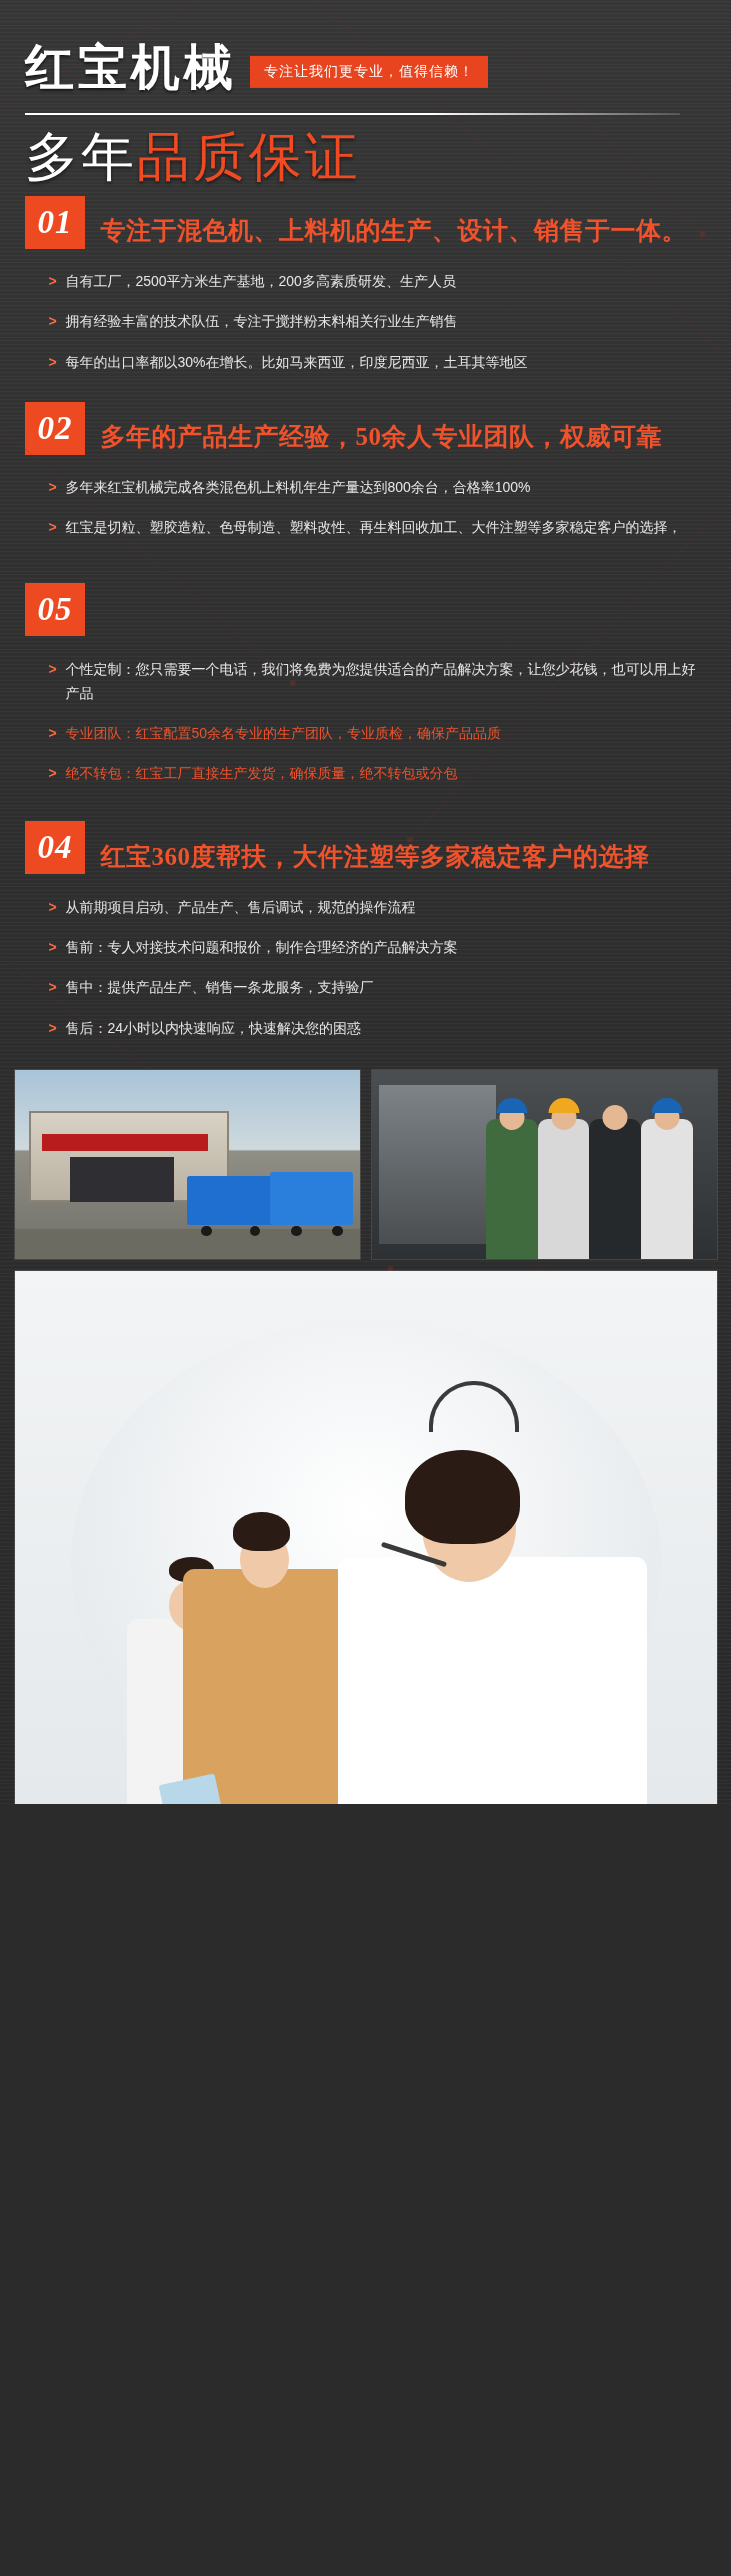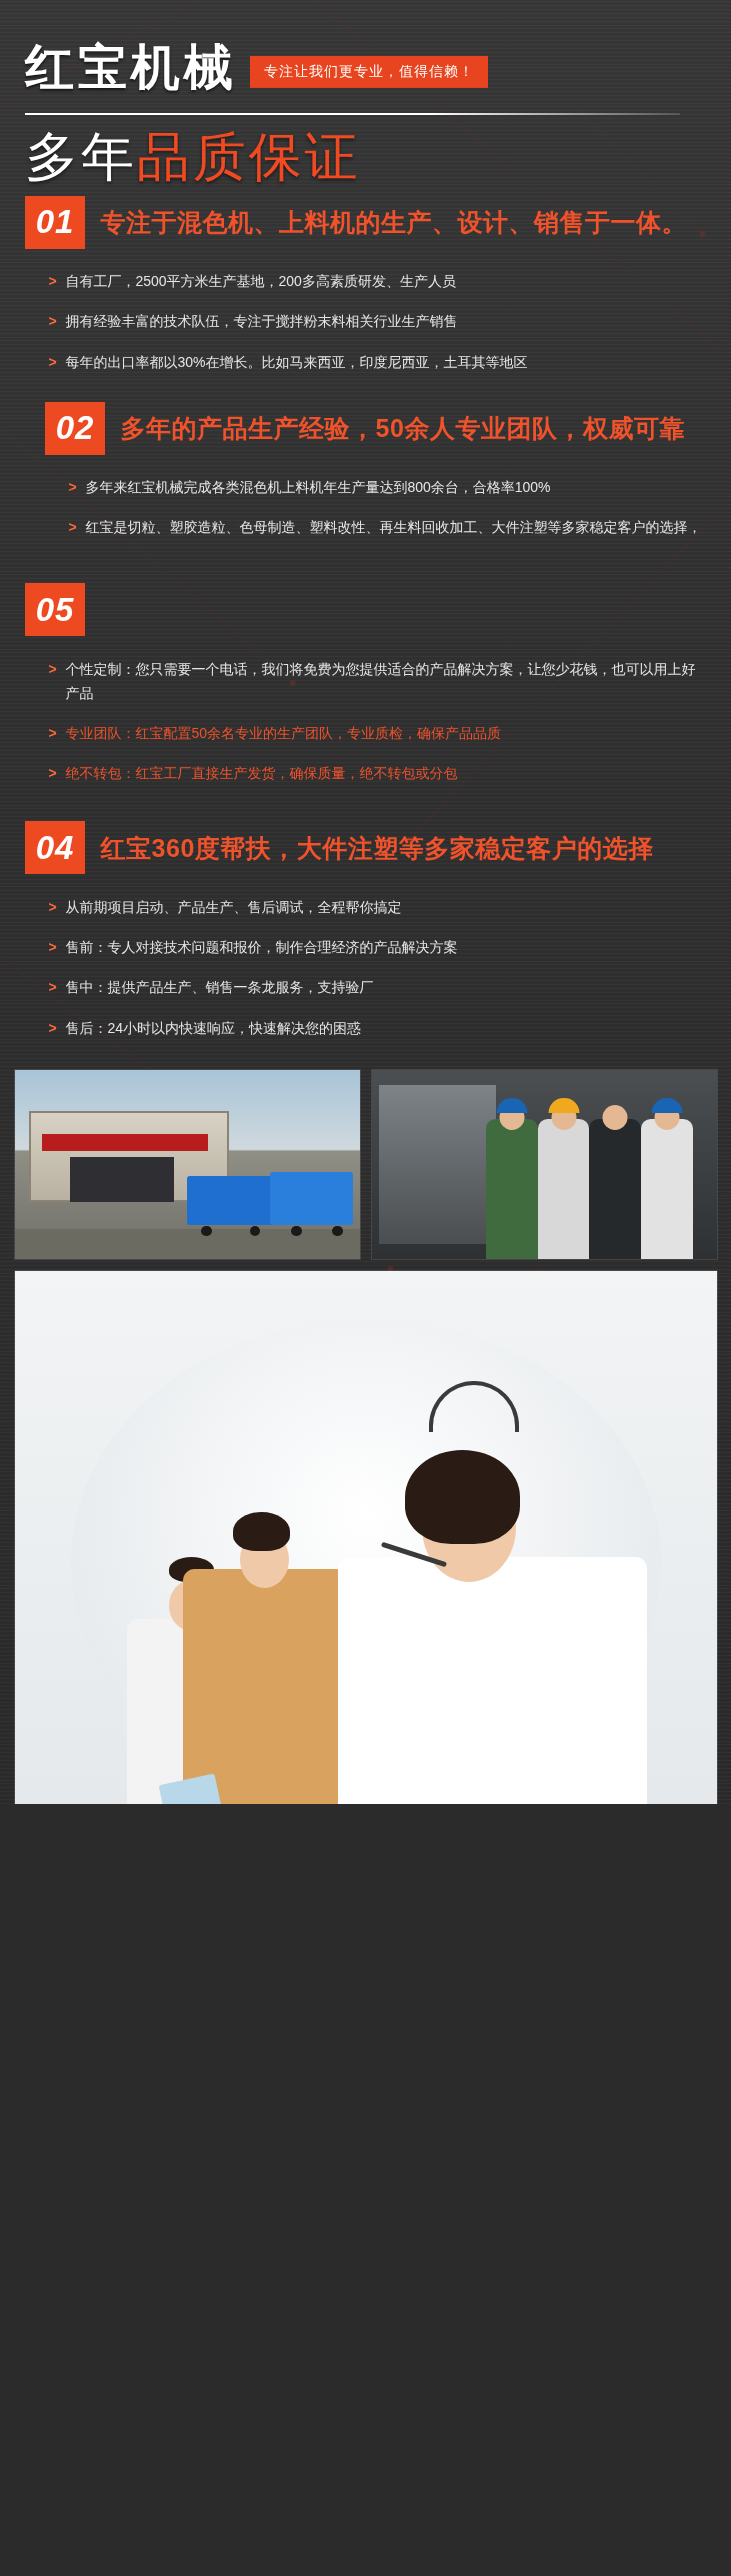--- a/index.html
+++ b/index.html
@@ -66,22 +66,23 @@
     white-space: nowrap;
     text-shadow: 0 2px 3.9px rgba(0,0,0,0.55);
   }
   .headline .w { color: #ffffff; }
   .headline .o { color: #f04a22; }
 
   
   .section { padding: 0 25px; }
   .sec-head {
     display: flex;
-    align-items: center;
+    align-items: flex-end;
     gap: 15.6px;
+    font-family: Liberation Serif, serif;
   }
   .num {
     flex: 0 0 auto;
     width: 60px;
     height: 53px;
     background: #ee4a22;
     color: #ffffff;
     font-size: 33px;
     font-weight: bold;
     font-style: italic;
@@ -265,21 +266,21 @@
         <span class="gt">&gt;</span>
         <span class="txt">拥有经验丰富的技术队伍，专注于搅拌粉末料相关行业生产销售</span>
       </div>
       <div class="bullet">
         <span class="gt">&gt;</span>
         <span class="txt">每年的出口率都以30%在增长。比如马来西亚，印度尼西亚，土耳其等地区</span>
       </div>
     </div>
   </div>
 
-  <div class="section" style="margin-top:27px;margin-left:20px;">
+  <div class="section" style="margin-top:27px;">
     <div class="sec-head">
       <div class="num">02</div>
       <div class="sec-title">多年的产品生产经验，50余人专业团队，权威可靠</div>
     </div>
     <div class="bullets">
       <div class="bullet">
         <span class="gt">&gt;</span>
         <span class="txt">多年来红宝机械完成各类混色机上料机年生产量达到800余台，合格率100%</span>
       </div>
       <div class="bullet">
@@ -310,21 +311,21 @@
   </div>
 
   <div class="section" style="margin-top:35px;">
     <div class="sec-head">
       <div class="num">04</div>
       <div class="sec-title">红宝360度帮扶，大件注塑等多家稳定客户的选择</div>
     </div>
     <div class="bullets">
       <div class="bullet">
         <span class="gt">&gt;</span>
-        <span class="txt">从前期项目启动、产品生产、售后调试，全程帮你搞定</span>
+        <span class="txt">从前期项目启动、产品生产、售后调试，规范的操作流程</span>
       </div>
       <div class="bullet">
         <span class="gt">&gt;</span>
         <span class="txt">售前：专人对接技术问题和报价，制作合理经济的产品解决方案</span>
       </div>
       <div class="bullet">
         <span class="gt">&gt;</span>
         <span class="txt">售中：提供产品生产、销售一条龙服务，支持验厂</span>
       </div>
       <div class="bullet">

